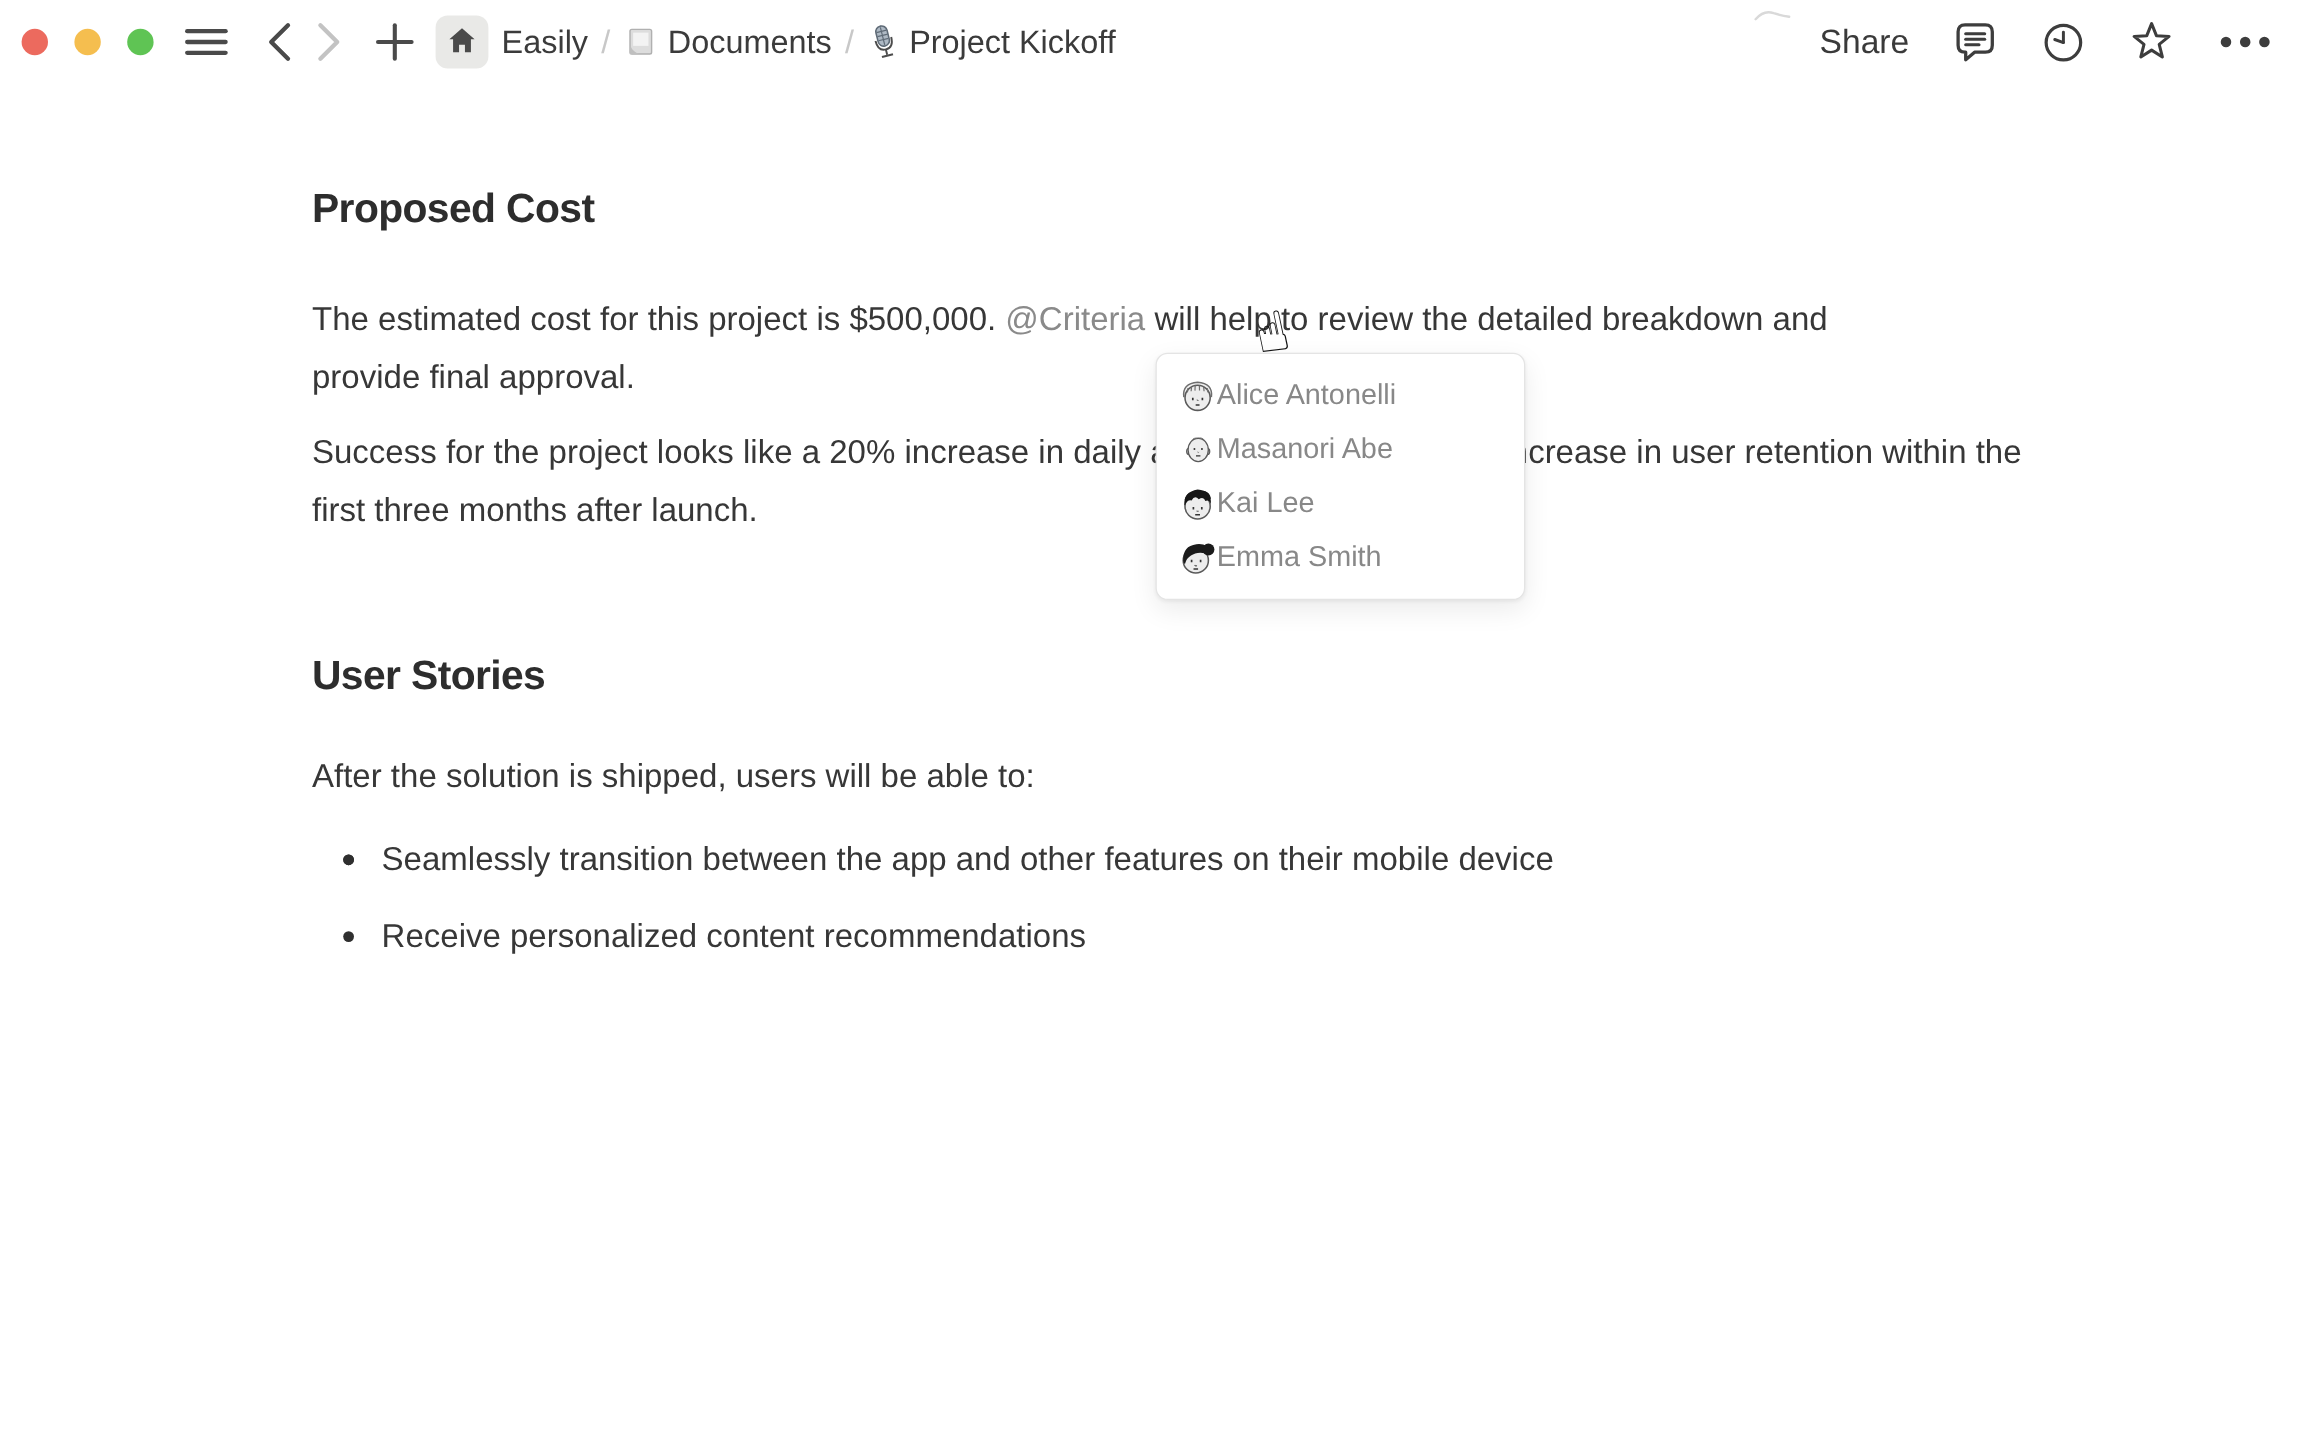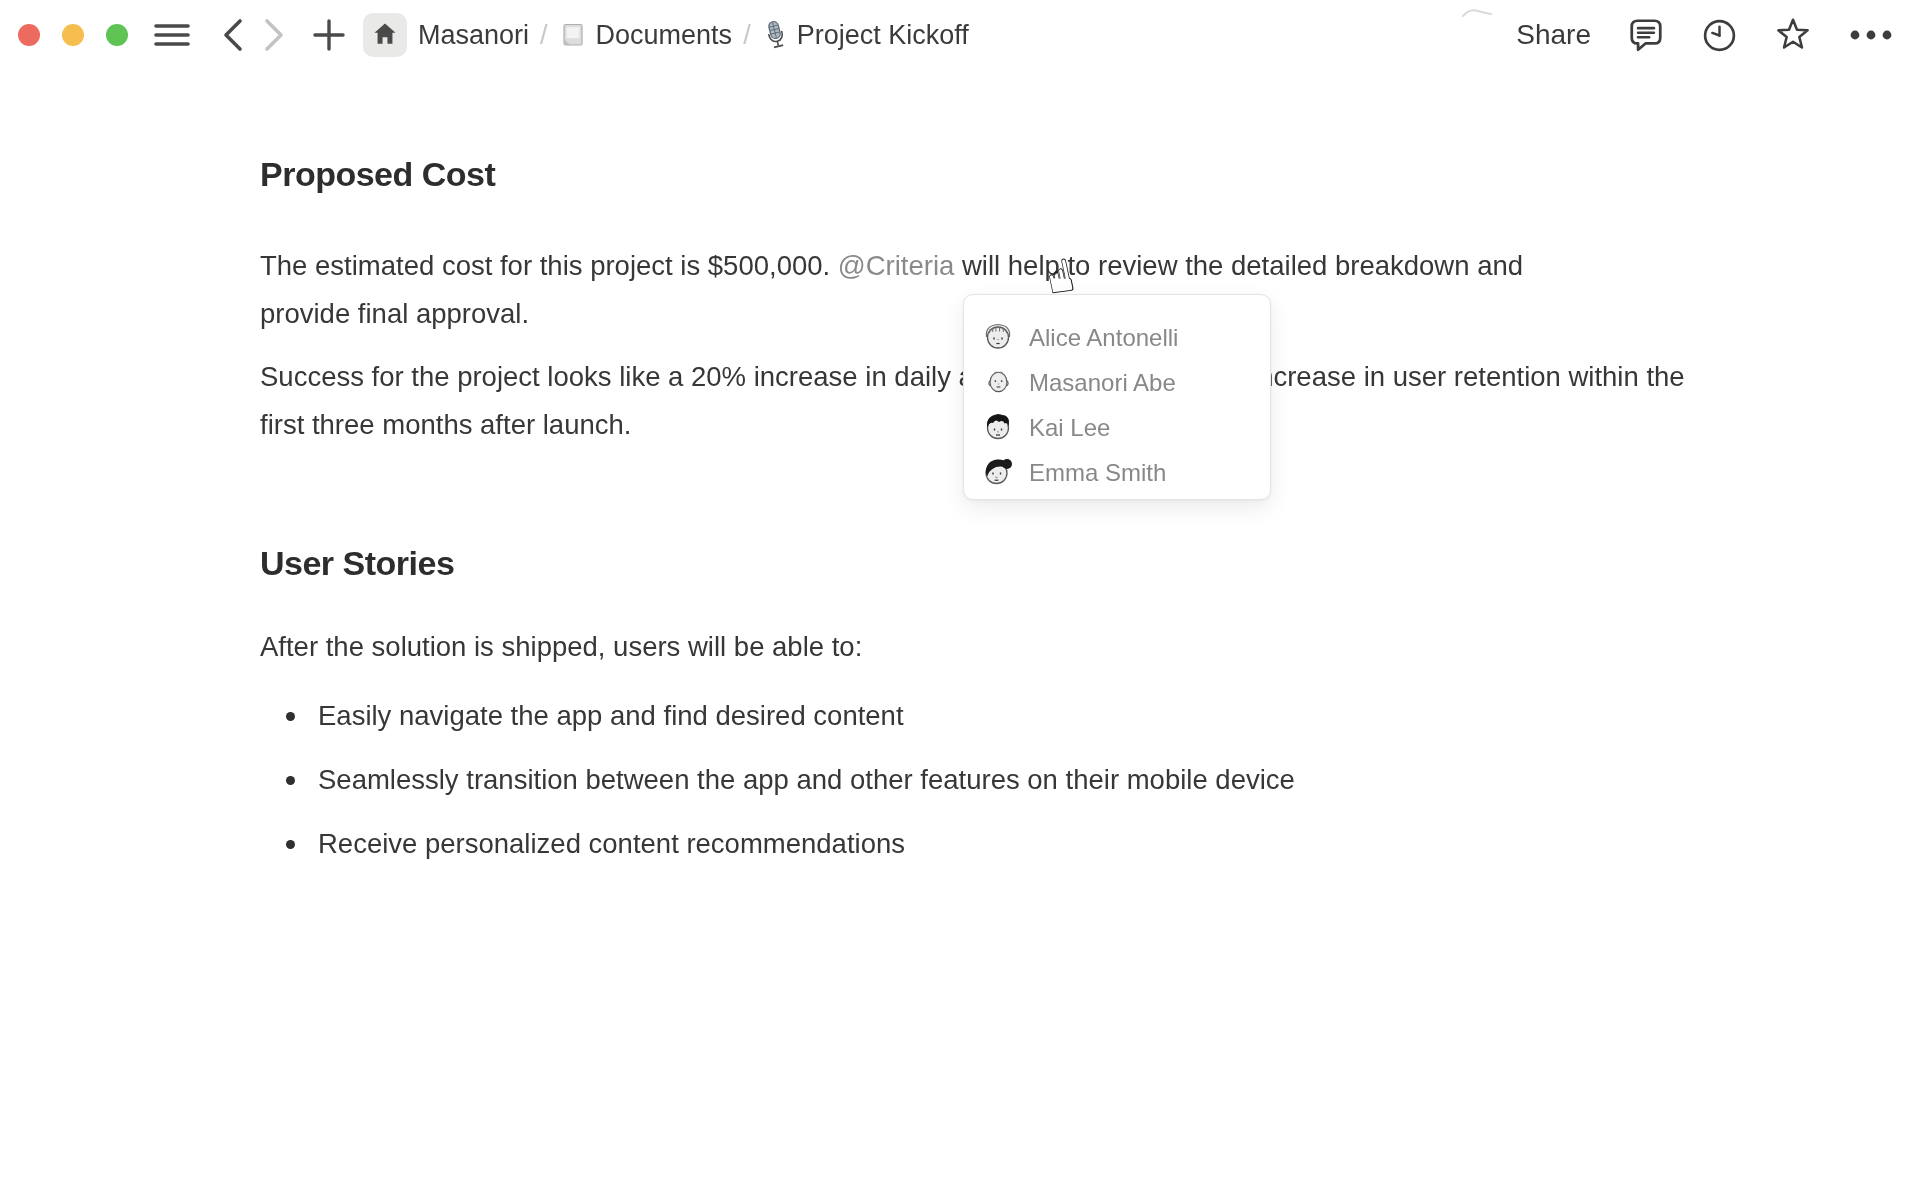--- a/index.html
+++ b/index.html
@@ -118,24 +118,23 @@
     left: 963px; top: 294px;
     width: 308px;
     background: #ffffff;
     border: 1px solid #e4e4e4;
     border-radius: 10px;
     box-shadow: 0 8px 22px rgba(0,0,0,0.08), 0 1px 3px rgba(0,0,0,0.05);
     padding: 12px 0;
     z-index: 5;
   }
   .popup .row {
-    display: flex; align-items: flex-end;
+    display: flex; align-items: center;
     height: 45px;
     padding: 0 18px;
-    gap: 15px;
   }
   .popup .ava { width: 32px; height: 32px; display: inline-flex; align-items: center; justify-content: center; }
   .popup .name { font-size: 24px; color: #888888; }
 
   
   .cursor {
     position: absolute;
     left: 1046px; top: 254px;
     font-size: 46px;
     line-height: 1;
@@ -188,21 +187,21 @@
     <nav class="breadcrumb">
       <button class="crumb-home">
         <span>
           <svg width="28" height="28" viewBox="0 0 32 32">
             <path d="M16 4 L28 14.5 H24.5 V27 H18.8 V19.8 H13.2 V27 H7.5 V14.5 H4 Z" fill="#4a4a4a"></path>
           </svg>
         </span>
       </button>
 
       <button class="crumb crumb-general">
-        <span>Masanori</span>
+        <span>Easily</span>
       </button>
       <span class="sep">/</span>
 
       <button class="crumb">
         <span class="crumb-icon">
           <svg width="28" height="28" viewBox="0 0 28 28">
             <rect x="5" y="3.5" width="18" height="20.5" rx="1.5" fill="#dddddd" stroke="#b0b0b0" stroke-width="1.2"></rect>
             <rect x="7.6" y="6.2" width="12.8" height="11" fill="#f3f3f3"></rect>
             <path d="M5 24 L12.5 24 Q7 21.5 5.5 17.5 Z" fill="#bfbfbf"></path>
           </svg>
@@ -277,21 +276,21 @@
     <p class="para para-proposed"><span>The estimated cost for this project is $500,000. </span><a class="mention" href="#">@Criteria</a><span> will help to review the detailed breakdown and provide final approval.</span></p>
 
 
     <p class="para para-success">Success for the project looks like a 20% increase in daily active users and a 15% increase in user retention within the first three months after launch.</p>
 
     <h1 class="h-stories">User Stories</h1>
 
     <p class="para para-intro">After the solution is shipped, users will be able to:</p>
 
     <ul class="stories">
-      <li><span class="dot"></span><span>Easily navigate the app and find desired content</span></li>
+      <li><span class="dot"></span></li>
       <li><span class="dot"></span><span>Seamlessly transition between the app and other features on their mobile device</span></li>
       <li><span class="dot"></span><span>Receive personalized content recommendations</span></li>
     </ul>
   </main>
 
   <div class="popup">
 
     <div class="row">
       <span class="ava">
         <svg width="32" height="32" viewBox="0 0 32 32">

